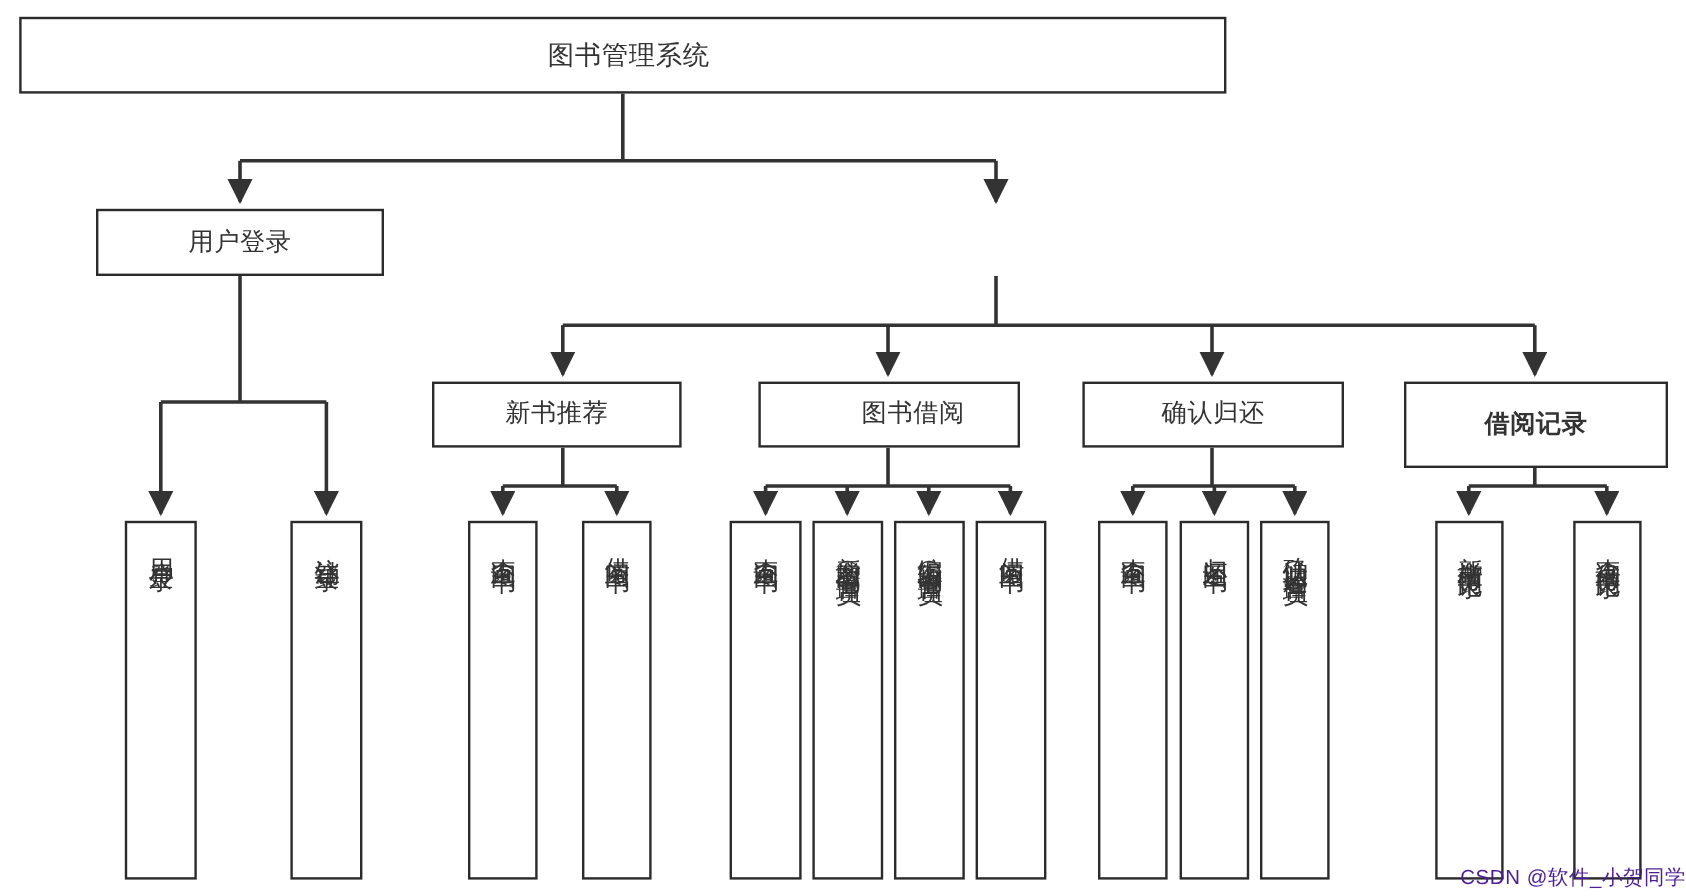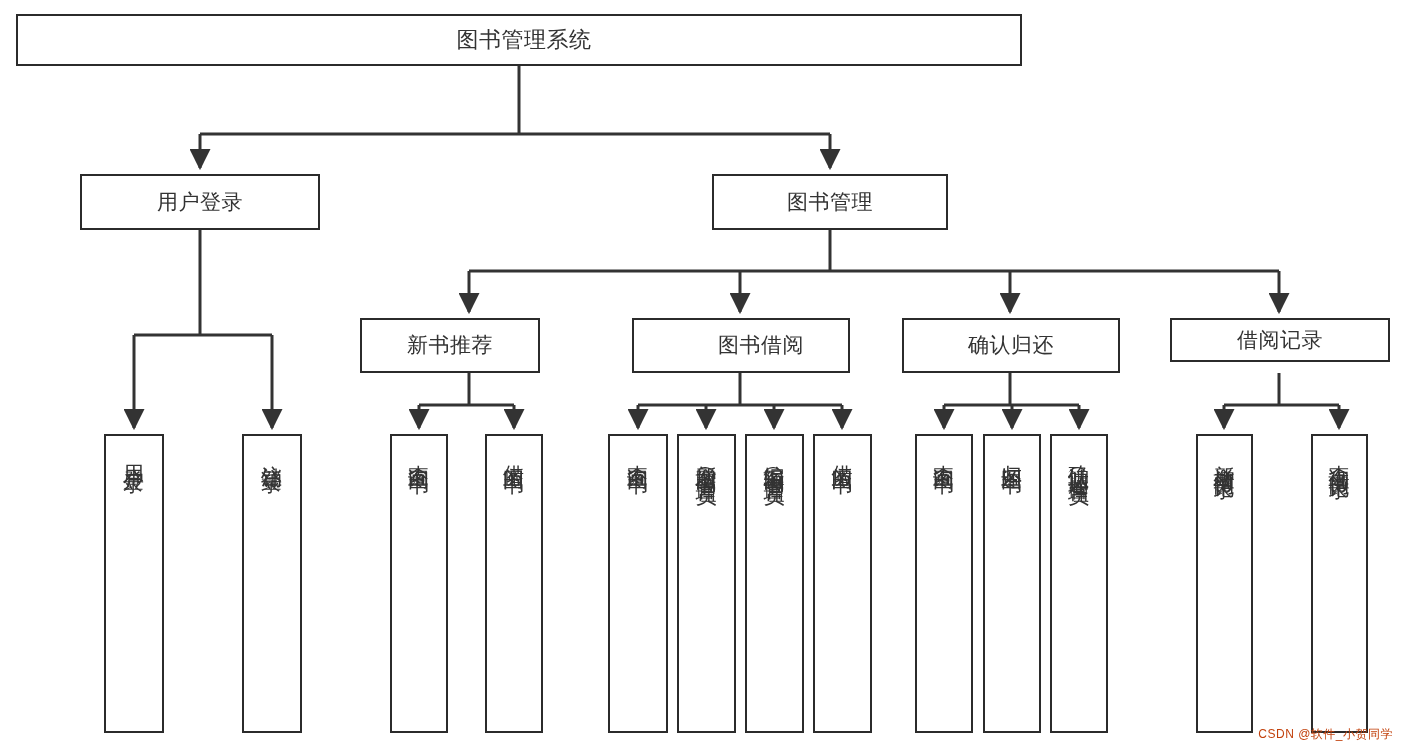--- a/index.html
+++ b/index.html
@@ -57,24 +57,24 @@
   .node.v .lbl {
     writing-mode: vertical-rl;
     text-orientation: upright;
     font-size: 21px;
     line-height: 1;
     letter-spacing: 3px;
     text-align: left;
   }
   .watermark {
     position: absolute;
-    right: 12px;
+    right: 0;
     bottom: 4px;
-    font-size: 12px;
-    color: #c2410c;
+    font-size: 17px;
+    color: #4c1d95;
     letter-spacing: 0.5px;
     white-space: nowrap;
   }
 </style>
 </head>
 <body>
 
 <div id="canvas">
 
   <svg class="wires" viewBox="0 0 1405 747" xmlns="http://www.w3.org/2000/svg">
@@ -120,41 +120,38 @@
       <path d="M 1012 405 L 1012 428" marker-end="url(#arrow)"></path>
       <path d="M 1079 405 L 1079 428" marker-end="url(#arrow)"></path>
 
       <path d="M 1279 373 L 1279 405"></path>
       <path d="M 1224 405 L 1339 405"></path>
       <path d="M 1224 405 L 1224 428" marker-end="url(#arrow)"></path>
       <path d="M 1339 405 L 1339 428" marker-end="url(#arrow)"></path>
     </g>
   </svg>
 
-  <div class="node h root" style="left:16px; top:14px; width:1006px; height:52px;padding-left:10px;">
+  <div class="node h root" style="left:16px; top:14px; width:1006px; height:64px;padding-left:10px;">
     <span class="lbl">图书管理系统</span>
   </div>
 
   <div class="node h" style="left:80px; top:174px; width:240px; height:56px;">
     <span class="lbl">用户登录</span>
   </div>
-  <div class="node h" style="left:712px; top:174px; width:236px; height:56px;">
-    <span class="lbl">图书管理</span>
-  </div>
 
-  <div class="node h" style="left:360px; top:318px; width:180px; height:55px;">
+  <div class="node h" style="left:360px; top:318px; width:208px; height:55px;">
     <span class="lbl">新书推荐</span>
   </div>
   <div class="node h" style="left:632px; top:318px; width:218px; height:55px;padding-left:40px;">
     <span class="lbl">图书借阅</span>
   </div>
   <div class="node h" style="left:902px; top:318px; width:218px; height:55px;">
     <span class="lbl">确认归还</span>
   </div>
-  <div class="node h" style="left:1170px; top:318px; width:220px; height:44px;">
+  <div class="node h" style="left:1170px; top:318px; width:220px; height:72px;font-weight:bold;">
     <span class="lbl">借阅记录</span>
   </div>
 
   <div class="node v" style="left:104px; top:434px; width:60px; height:299px;">
     <span class="lbl">用户登录</span>
   </div>
   <div class="node v" style="left:242px; top:434px; width:60px; height:299px;">
     <span class="lbl">注销登录</span>
   </div>
   <div class="node v" style="left:390px; top:434px; width:58px; height:299px;">

